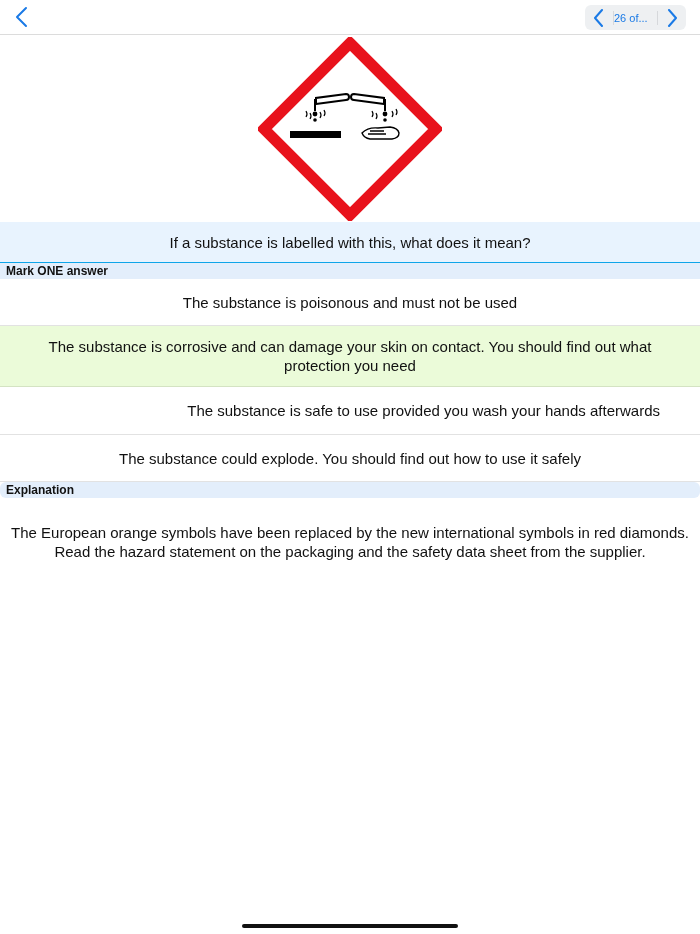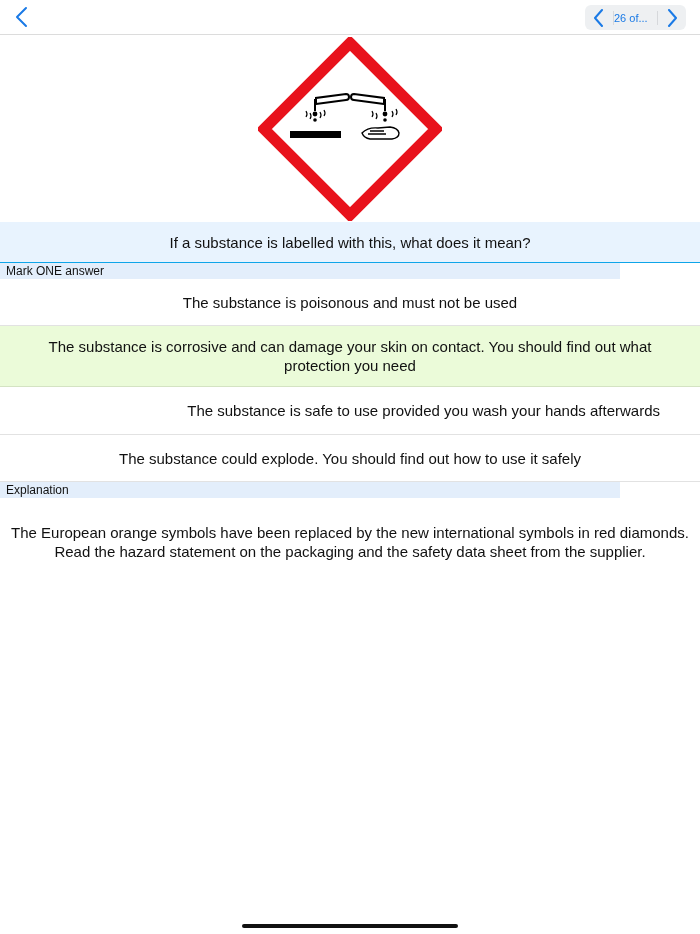--- a/index.html
+++ b/index.html
@@ -9,23 +9,23 @@
   .navbar { position: absolute; left: 0; top: 0; width: 700px; height: 35px; border-bottom: 1px solid #dcdcdc; background: #fff; }
   .back-btn { position: absolute; left: 12px; top: 6px; width: 22px; height: 22px; cursor: pointer; }
   .nav-title { position: absolute; left: 0; right: 0; top: 10px; text-align: center; font-size: 12px; color: #1a7ae6; font-weight: 500; }
   .pager { position: absolute; left: 585px; top: 5px; width: 101px; height: 25px; background: #eef0f2; border-radius: 6px; display: flex; align-items: center; }
   .pager-prev, .pager-next { width: 28px; height: 25px; display: flex; align-items: center; justify-content: center; cursor: pointer; }
   .pager-label { flex: 1; text-align: left; font-size: 11px; color: #1a7ae6; border-left: 1px solid #d6d8db; border-right: 1px solid #d6d8db; line-height: 14px; }
 
   .hazard { position: absolute; left: 258px; top: 37px; width: 184px; height: 184px; }
 
   .question { position: absolute; left: 0; top: 222px; width: 700px; height: 41px; background: #e8f3fe; border-bottom: 1px solid #0ea5e9; display: flex; align-items: center; justify-content: center; font-size: 15px; color: #111; }
-  .section-head { position: absolute; left: 0; width: 620px; height: 16px; background: #e3eefb; font-size: 12px; font-weight: normal; color: #111; padding-left: 6px; line-height: 16px; }
+  .section-head { position: absolute; left: 0; width: 700px; height: 16px; background: #e3eefb; font-size: 12px; font-weight: bold; color: #111; padding-left: 6px; line-height: 16px; }
   .mark-head { top: 263px; }
-  .expl-head { top: 482px; }
+  .expl-head { top: 482px; border-radius: 6px; }
 
   .answer { position: absolute; left: 0; width: 700px; display: flex; align-items: center; justify-content: center; text-align: center; font-size: 15px; color: #111; border-bottom: 1px solid #e2e2e2; padding: 0 40px; line-height: 19px; cursor: pointer; background: #fff; }
   .answer.correct { background: #ebfbd9; border-bottom: 1px solid #d4e3c3; }
   .a0 { top: 279px; height: 47px; }
   .a1 { top: 326px; height: 61px; }
   .a2 { top: 387px; height: 48px; justify-content: flex-end; }
   .a3 { top: 435px; height: 47px; }
 
   .explanation { position: absolute; left: 0; top: 523px; width: 700px; text-align: center; font-size: 15px; line-height: 19px; color: #111; padding: 0 8px; }
 

